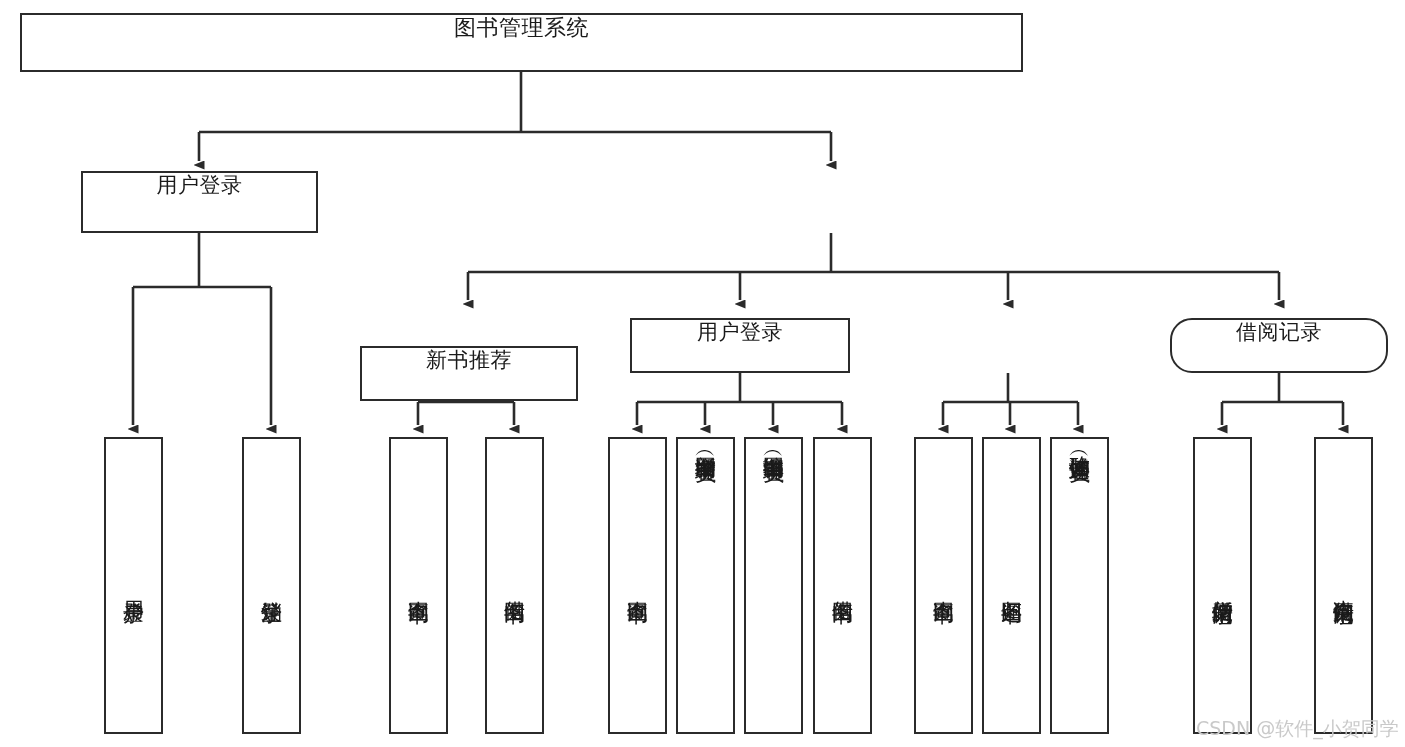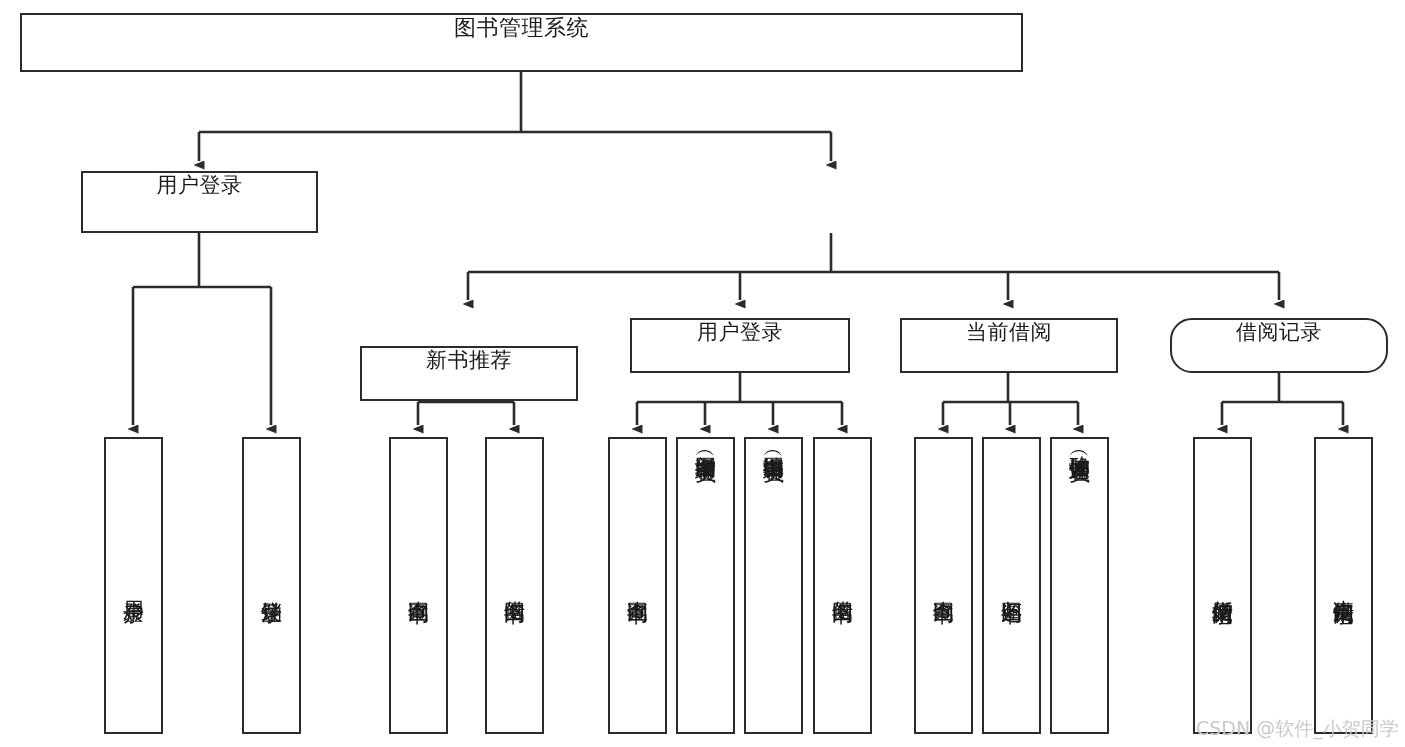--- a/index.html
+++ b/index.html
@@ -138,23 +138,20 @@
   <div class="node h" style="left:81px; top:171px; width:237px; height:62px;">
     <span class="label">用户登录</span>
   </div>
 
   <div class="node h" style="left:360px; top:318px; width:218px; height:55px;margin-top:28px;">
     <span class="label">新书推荐</span>
   </div>
   <div class="node h" style="left:630px; top:318px; width:220px; height:55px;">
     <span class="label">用户登录</span>
   </div>
-  <div class="node h" style="left:900px; top:318px; width:218px; height:55px;">
-    <span class="label">当前借阅</span>
-  </div>
   <div class="node h" style="left:1170px; top:318px; width:218px; height:55px;border-radius:22px;">
     <span class="label">借阅记录</span>
   </div>
 
   <div class="node v mid" style="left:104px; top:437px; width:59px; height:297px;">
     <span class="label">用户登录</span>
   </div>
   <div class="node v mid" style="left:242px; top:437px; width:59px; height:297px;">
     <span class="label">注销登录</span>
   </div>

